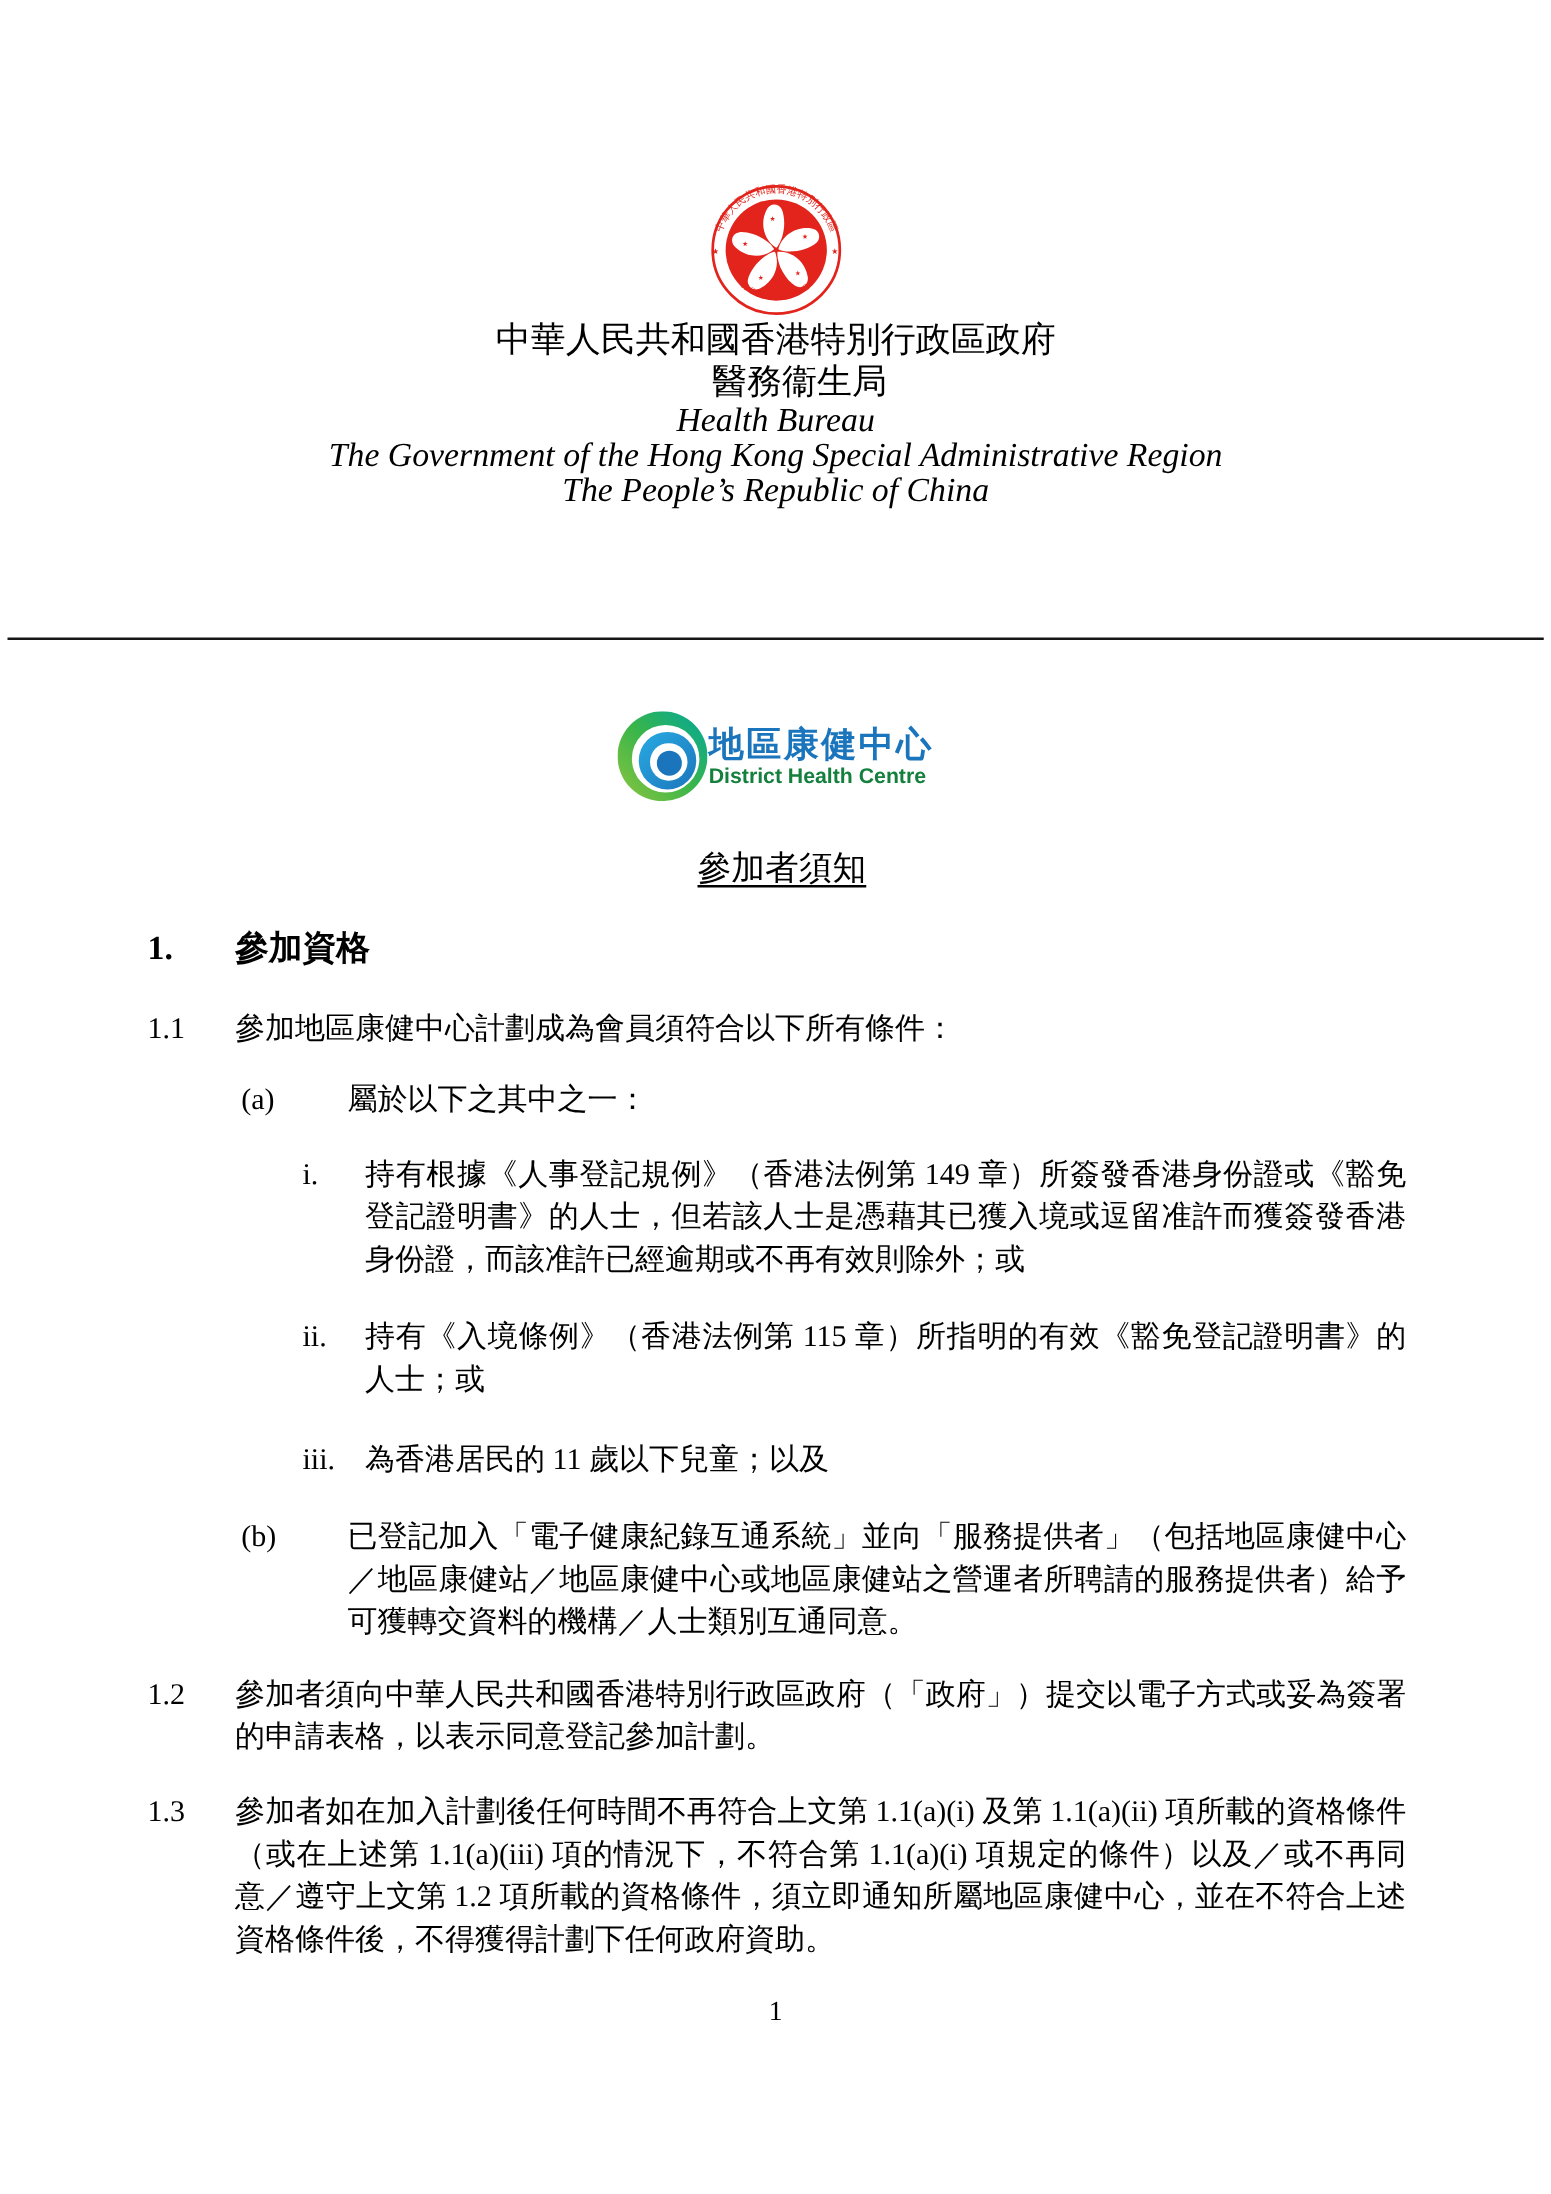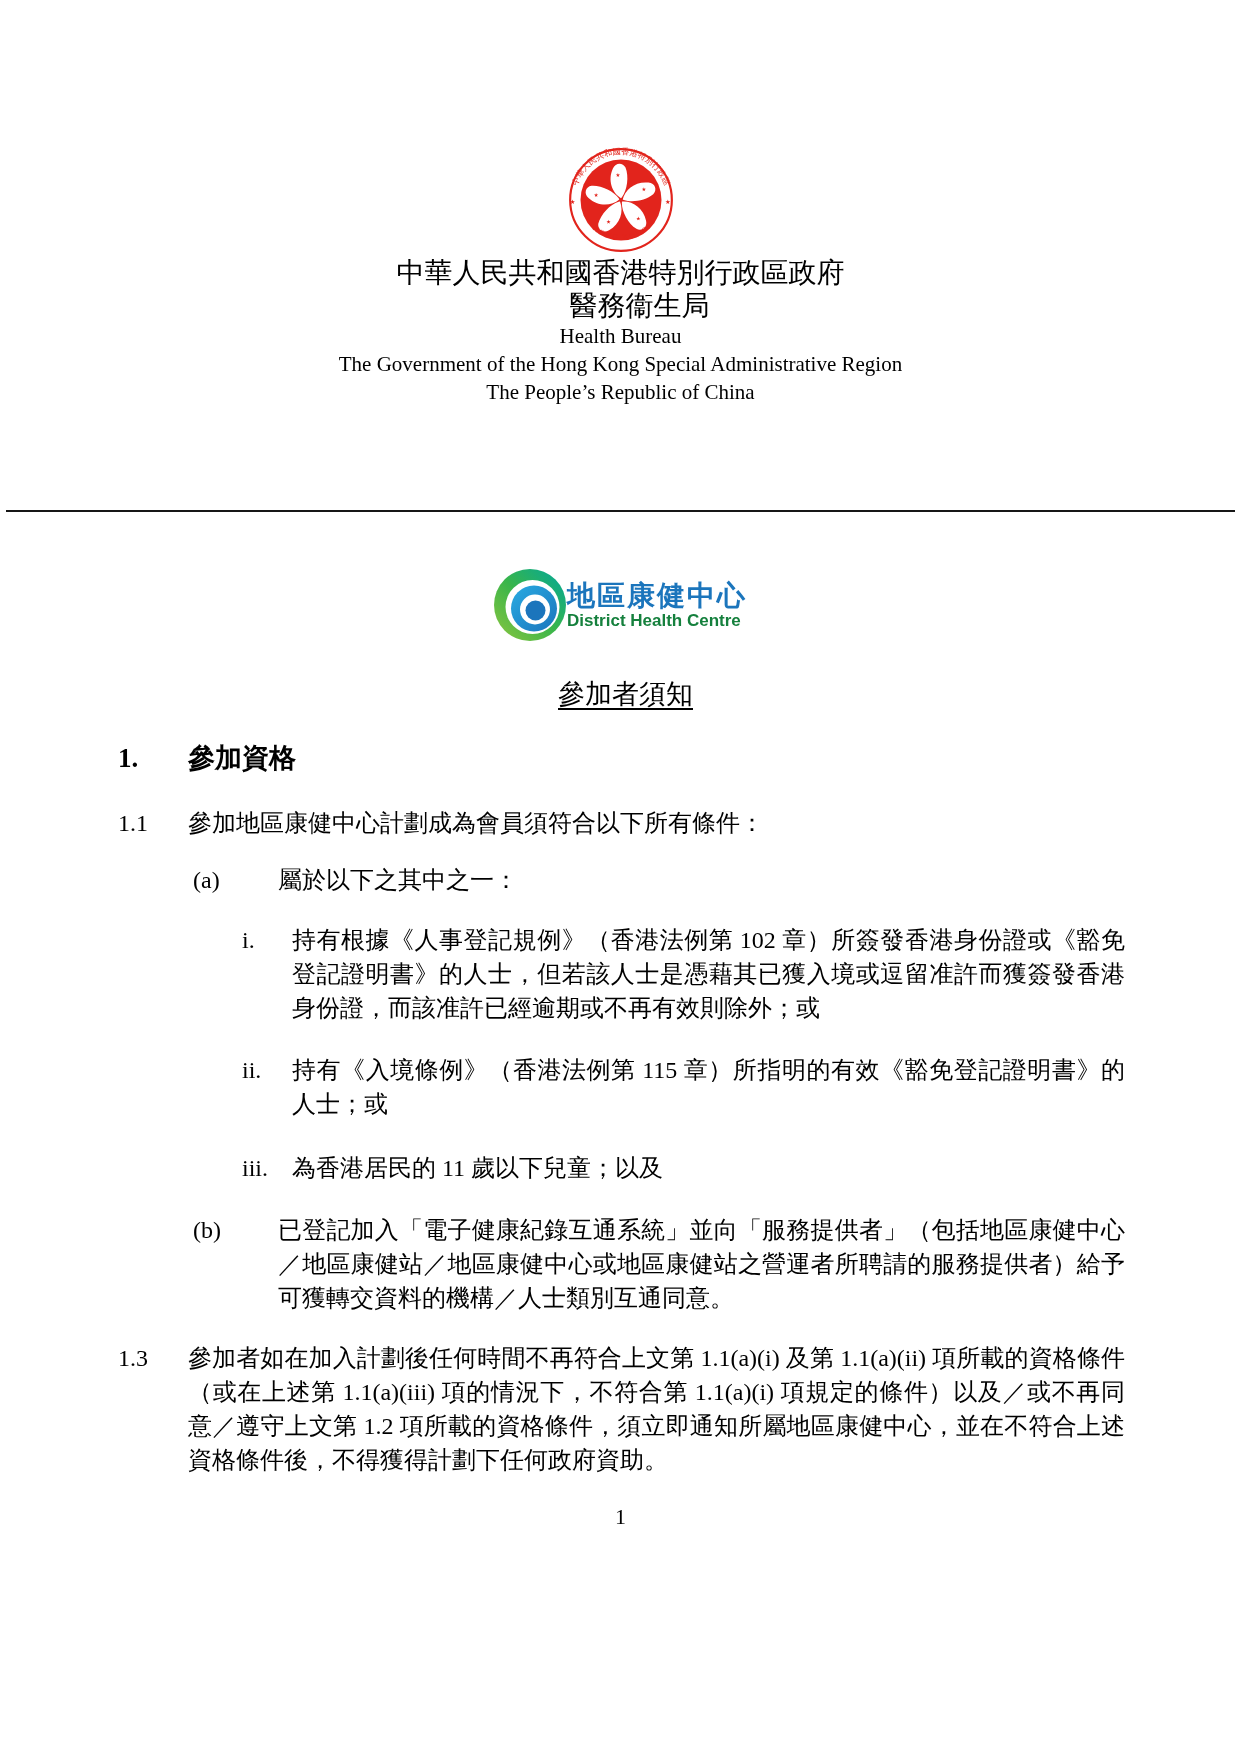--- a/index.html
+++ b/index.html
@@ -8,21 +8,21 @@
     width:1241px;height:1755px;
     background:#fff;
     font-family:"Liberation Serif","DejaVu Serif",serif;
     color:#000;
     overflow:hidden;
   }
   .header{padding-top:146px;text-align:center;}
   .emblem{display:block;margin:0 auto 2px auto;}
   .title-zh{font-size:28px;line-height:33px;}
   .bureau-zh{font-size:28px;line-height:33px;padding-left:38px;}
-  .en-line{font-size:21px;line-height:28px;}
+  .en-line{font-size:27px;line-height:28px;font-style:italic;}
   .rule{border:none;border-top:2px solid #161616;margin:104px 6px 0 6px;}
   .dhc{margin-top:57px;display:flex;justify-content:center;align-items:center;gap:1px;}
   .dhc-text{display:flex;flex-direction:column;align-items:flex-start;font-family:"Liberation Sans","DejaVu Sans",sans-serif;}
   .dhc-zh{font-size:28px;line-height:30px;letter-spacing:2px;color:#1b75bc;font-weight:600;}
   .dhc-en{font-size:17px;line-height:19px;color:#15803d;font-weight:bold;}
   .doc-title{margin-top:36px;text-align:center;font-size:27px;line-height:34px;
     text-decoration:underline;text-underline-offset:5px;margin-left:10px;}
   .content{padding:0 116px 0 118px;font-size:24px;line-height:34px;}
   .row{display:flex;align-items:flex-start;}
   .row .num{flex:0 0 auto;}
@@ -132,38 +132,42 @@
       <div class="txt">參加地區康健中心計劃成為會員須符合以下所有條件：</div>
     </div>
 
     <div class="row l2" style="margin-top:23px">
       <div class="num">(a)</div>
       <div class="txt">屬於以下之其中之一：</div>
     </div>
 
     <div class="row l3" style="margin-top:26px">
       <div class="num">i.</div>
-      <div class="txt">持有根據《人事登記規例》（香港法例第 102 章）所簽發香港身份證或《豁免登記證明書》的人士，但若該人士是憑藉其已獲入境或逗留准許而獲簽發香港身份證，而該准許已經逾期或不再有效則除外；或</div>
+      <div class="txt">持有根據《人事登記規例》（香港法例第 149 章）所簽發香港身份證或《豁免登記證明書》的人士，但若該人士是憑藉其已獲入境或逗留准許而獲簽發香港身份證，而該准許已經逾期或不再有效則除外；或</div>
     </div>
 
     <div class="row l3" style="margin-top:28px">
       <div class="num">ii.</div>
       <div class="txt">持有《入境條例》（香港法例第 115 章）所指明的有效《豁免登記證明書》的人士；或</div>
     </div>
 
     <div class="row l3" style="margin-top:30px">
       <div class="num">iii.</div>
       <div class="txt">為香港居民的 11 歲以下兒童；以及</div>
     </div>
 
     <div class="row l2" style="margin-top:28px">
       <div class="num">(b)</div>
       <div class="txt">已登記加入「電子健康紀錄互通系統」並向「服務提供者」（包括地區康健中心／地區康健站／地區康健中心或地區康健站之營運者所聘請的服務提供者）給予可獲轉交資料的機構／人士類別互通同意。</div>
     </div>
 
+    <div class="row l1" style="margin-top:24px">
+      <div class="num">1.2</div>
+      <div class="txt">參加者須向中華人民共和國香港特別行政區政府（「政府」）提交以電子方式或妥為簽署的申請表格，以表示同意登記參加計劃。</div>
+    </div>
 
     <div class="row l1" style="margin-top:26px">
       <div class="num">1.3</div>
       <div class="txt">參加者如在加入計劃後任何時間不再符合上文第 1.1(a)(i) 及第 1.1(a)(ii) 項所載的資格條件（或在上述第 1.1(a)(iii) 項的情況下，不符合第 1.1(a)(i) 項規定的條件）以及／或不再同意／遵守上文第 1.2 項所載的資格條件，須立即通知所屬地區康健中心，並在不符合上述資格條件後，不得獲得計劃下任何政府資助。</div>
     </div>
 
   </div>
 
   <div class="pagenum">1</div>
 

